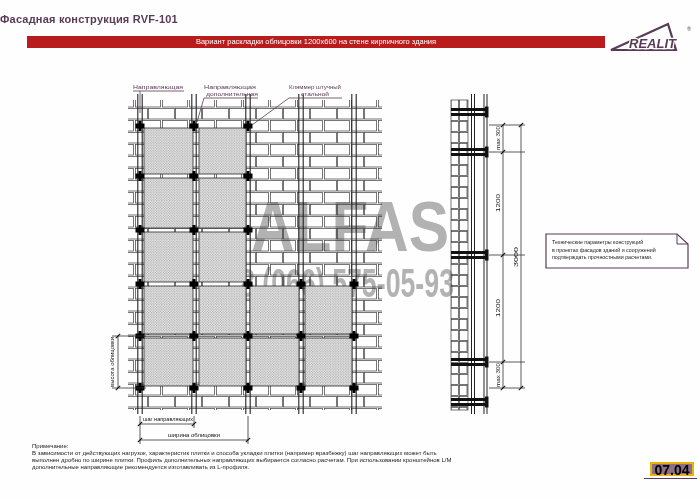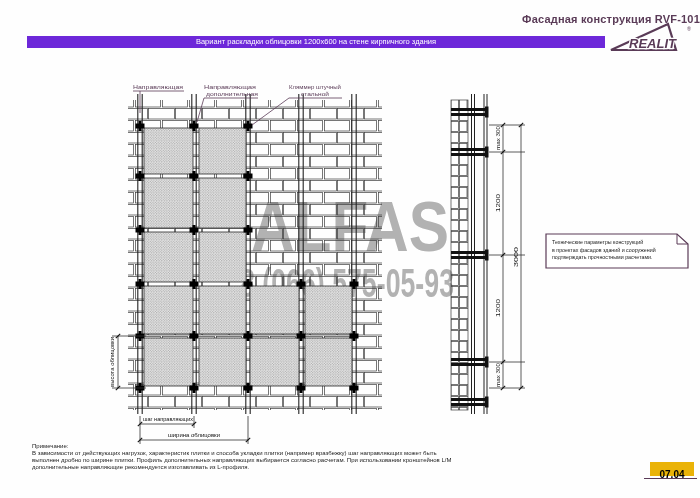--- a/index.html
+++ b/index.html
@@ -1,27 +1,27 @@
 <!DOCTYPE html>
 <html><head>
 <meta charset="utf-8">
 <style>
   html,body{margin:0;padding:0;background:#ffffff;}
   .sheet{position:relative;width:700px;height:498px;background:#fefefe;overflow:hidden;
          font-family:"Liberation Sans",sans-serif;}
-  .title{position:absolute;top:13px;left:0;width:700px;text-align:right;
+  .title{position:absolute;top:13px;left:0;width:700px;text-align:left;
          font-weight:bold;font-size:11px;color:#5a3b57;letter-spacing:.2px;}
-  .banner{position:absolute;left:27px;top:36px;width:578px;height:12px;background:#6d28d9;}
+  .banner{position:absolute;left:27px;top:36px;width:578px;height:12px;background:#b91c1c;}
   .banner span{display:block;width:100%;text-align:center;color:#ffffff;font-size:7.5px;line-height:12px;}
   .logo{position:absolute;left:608px;top:19px;width:88px;height:38px;}
   .sec-title{position:absolute;left:50px;top:61px;font-weight:bold;font-size:9px;color:#5a3b57;}
   #drawing{position:absolute;left:0;top:0;}
   .footnote{position:absolute;left:32px;top:443px;font-size:6px;line-height:7px;color:#1c1c1c;white-space:nowrap;}
   .badge{position:absolute;left:650px;top:462px;width:44px;height:14px;background:#8c6e87;
-         border:7px solid #eab308;box-sizing:border-box;color:#000;font-weight:bold;font-size:10px;
+         border:2px solid #eab308;box-sizing:border-box;color:#000;font-weight:bold;font-size:14px;
          text-align:center;line-height:12px;}
   .badge-rule{position:absolute;left:644px;top:478px;width:53px;height:1px;background:#5a3b57;}
 </style>
 </head>
 <body>
 
 <div class="sheet">
 
   <div class="title">Фасадная конструкция RVF-101</div>
 

